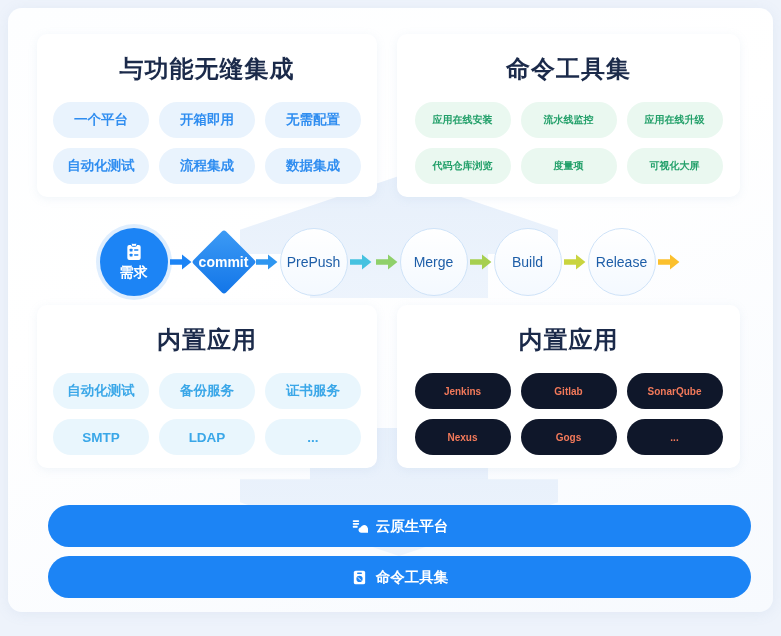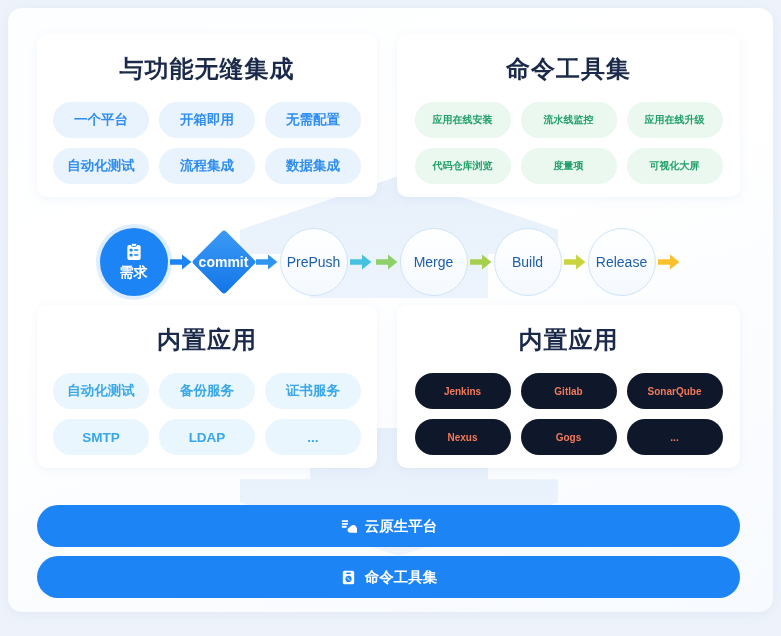--- a/index.html
+++ b/index.html
@@ -175,21 +175,21 @@
   .arrow {
     flex: 0 0 auto;
     width: 22px;
     height: 18px;
     margin: 0 2px;
   }
 
   
   .bar {
     position: absolute;
-    left: 29px;
+    left: 40px;
     width: 703px;
     height: 42px;
     background: #1c84f5;
     border-radius: 21px;
     display: flex;
     align-items: center;
     justify-content: center;
     gap: 8px;
     color: #ffffff;
     font-size: 14.5px;

